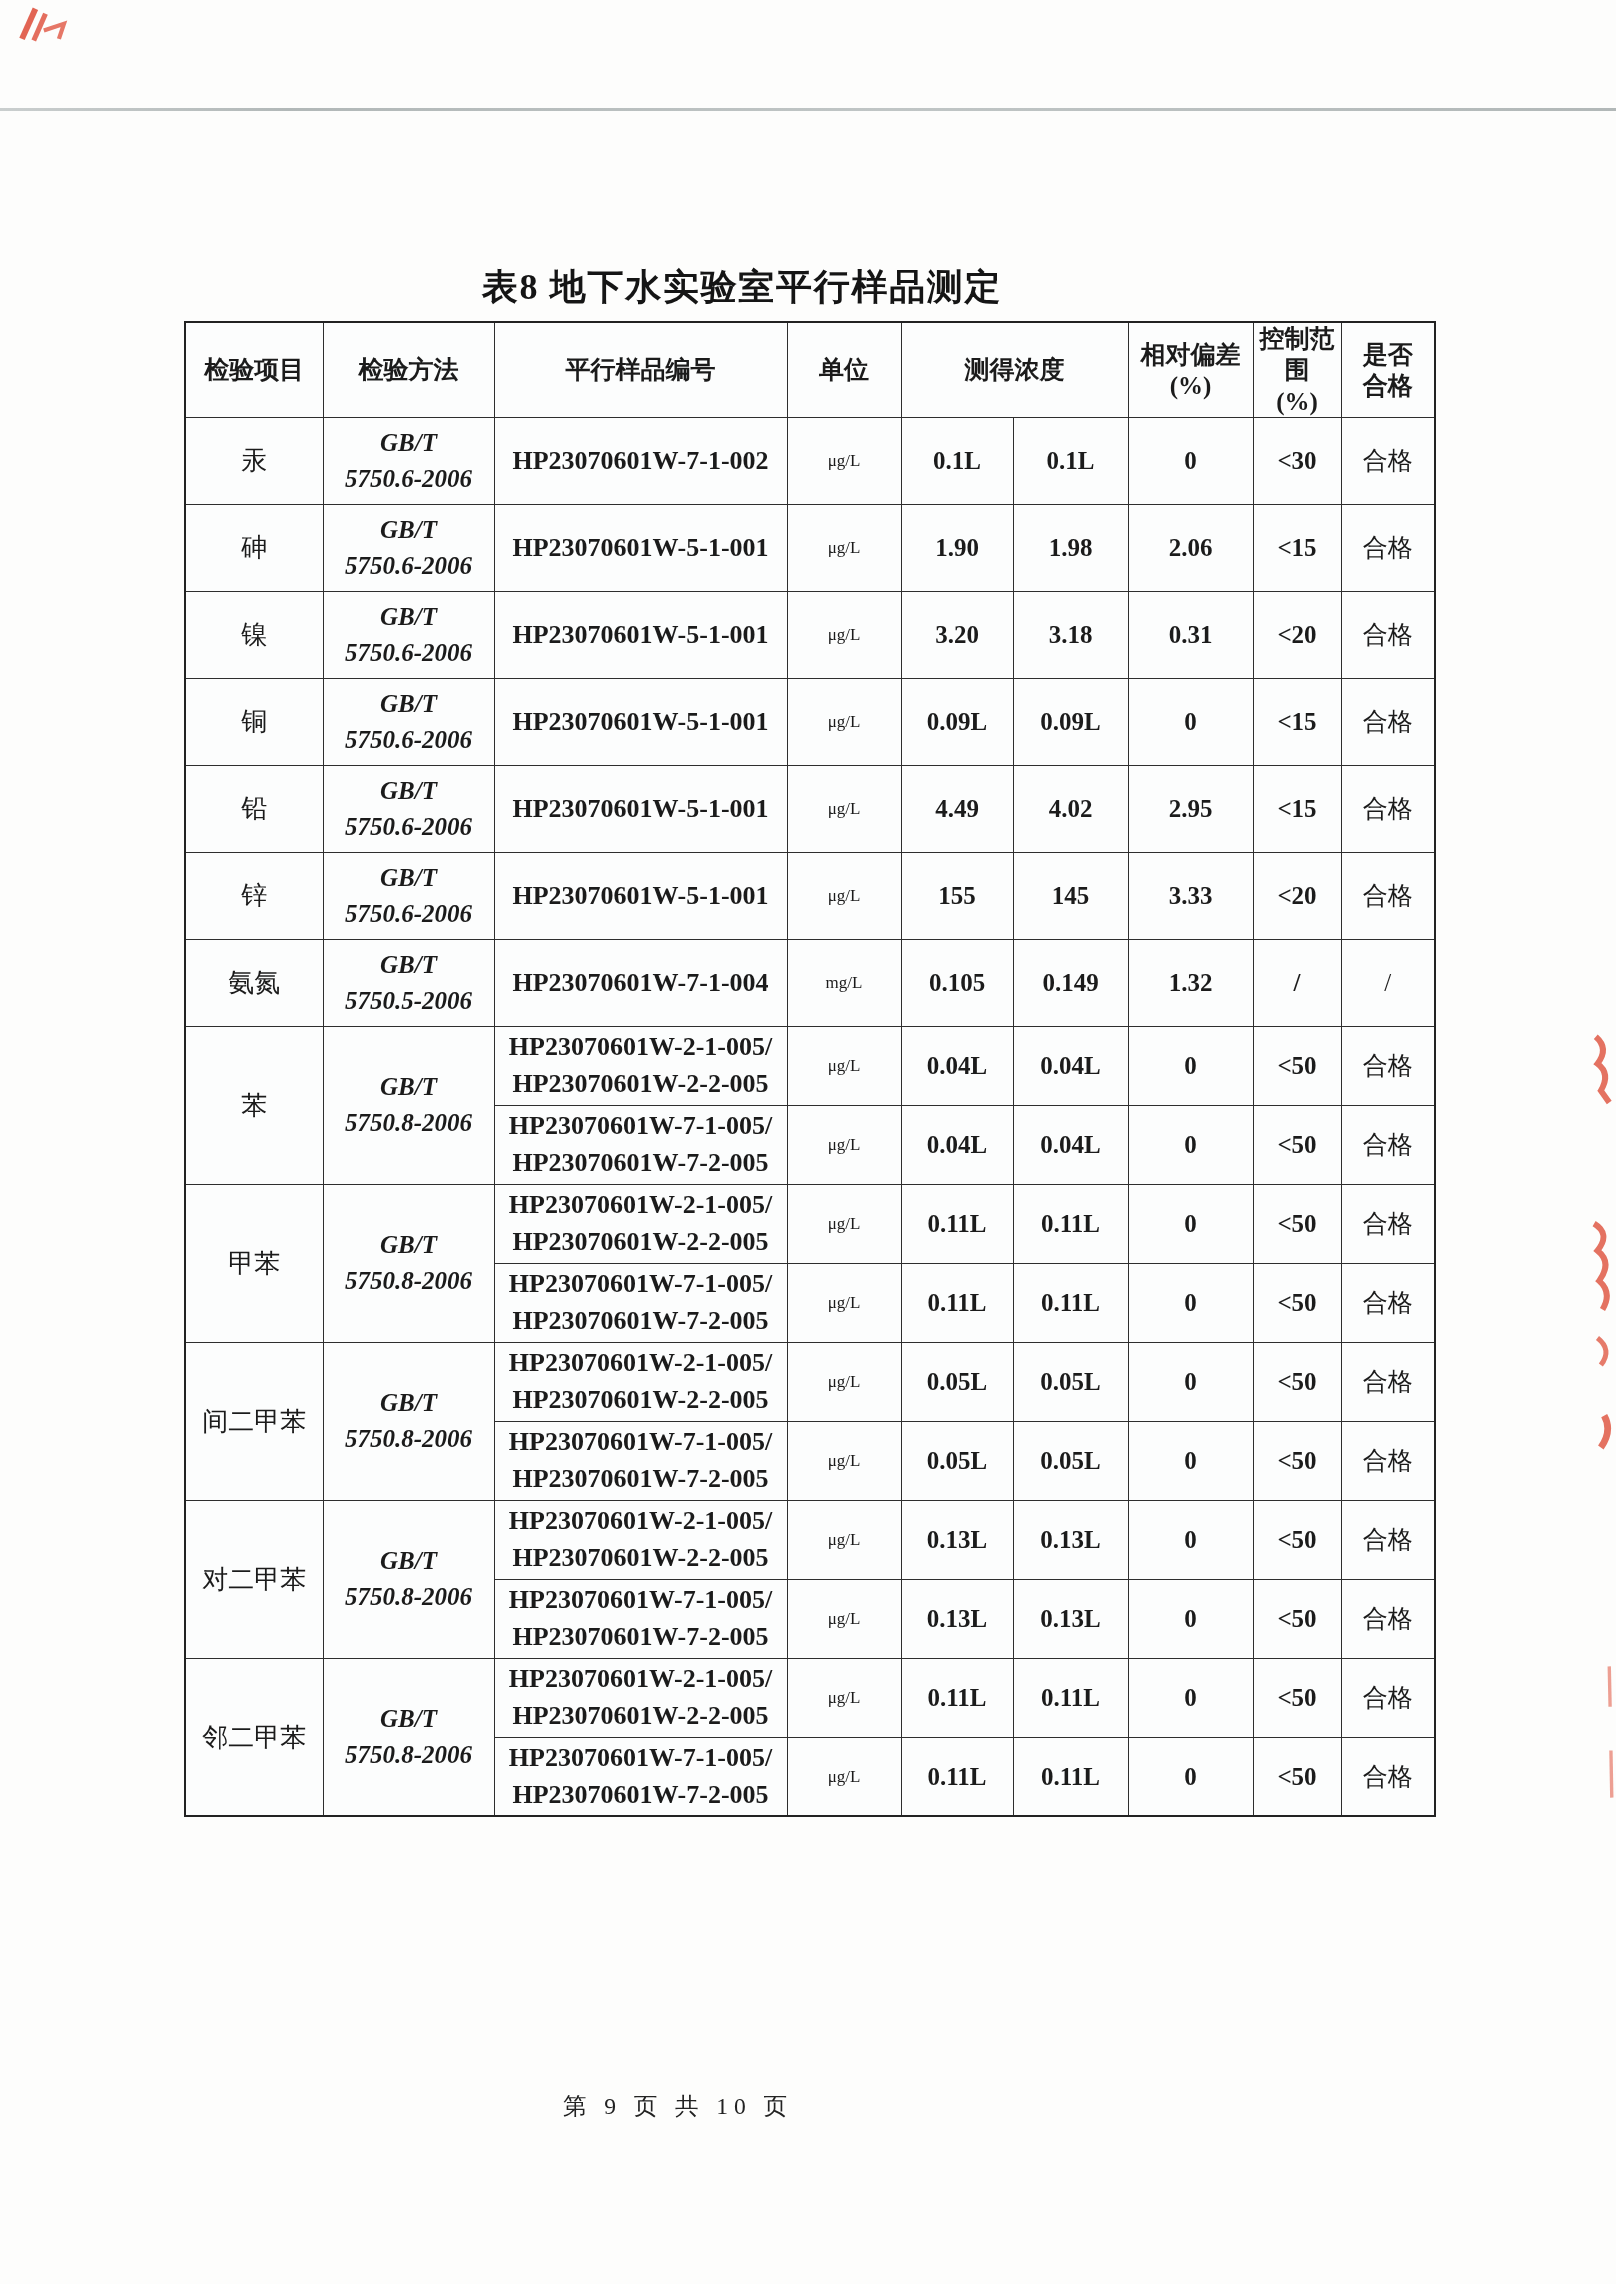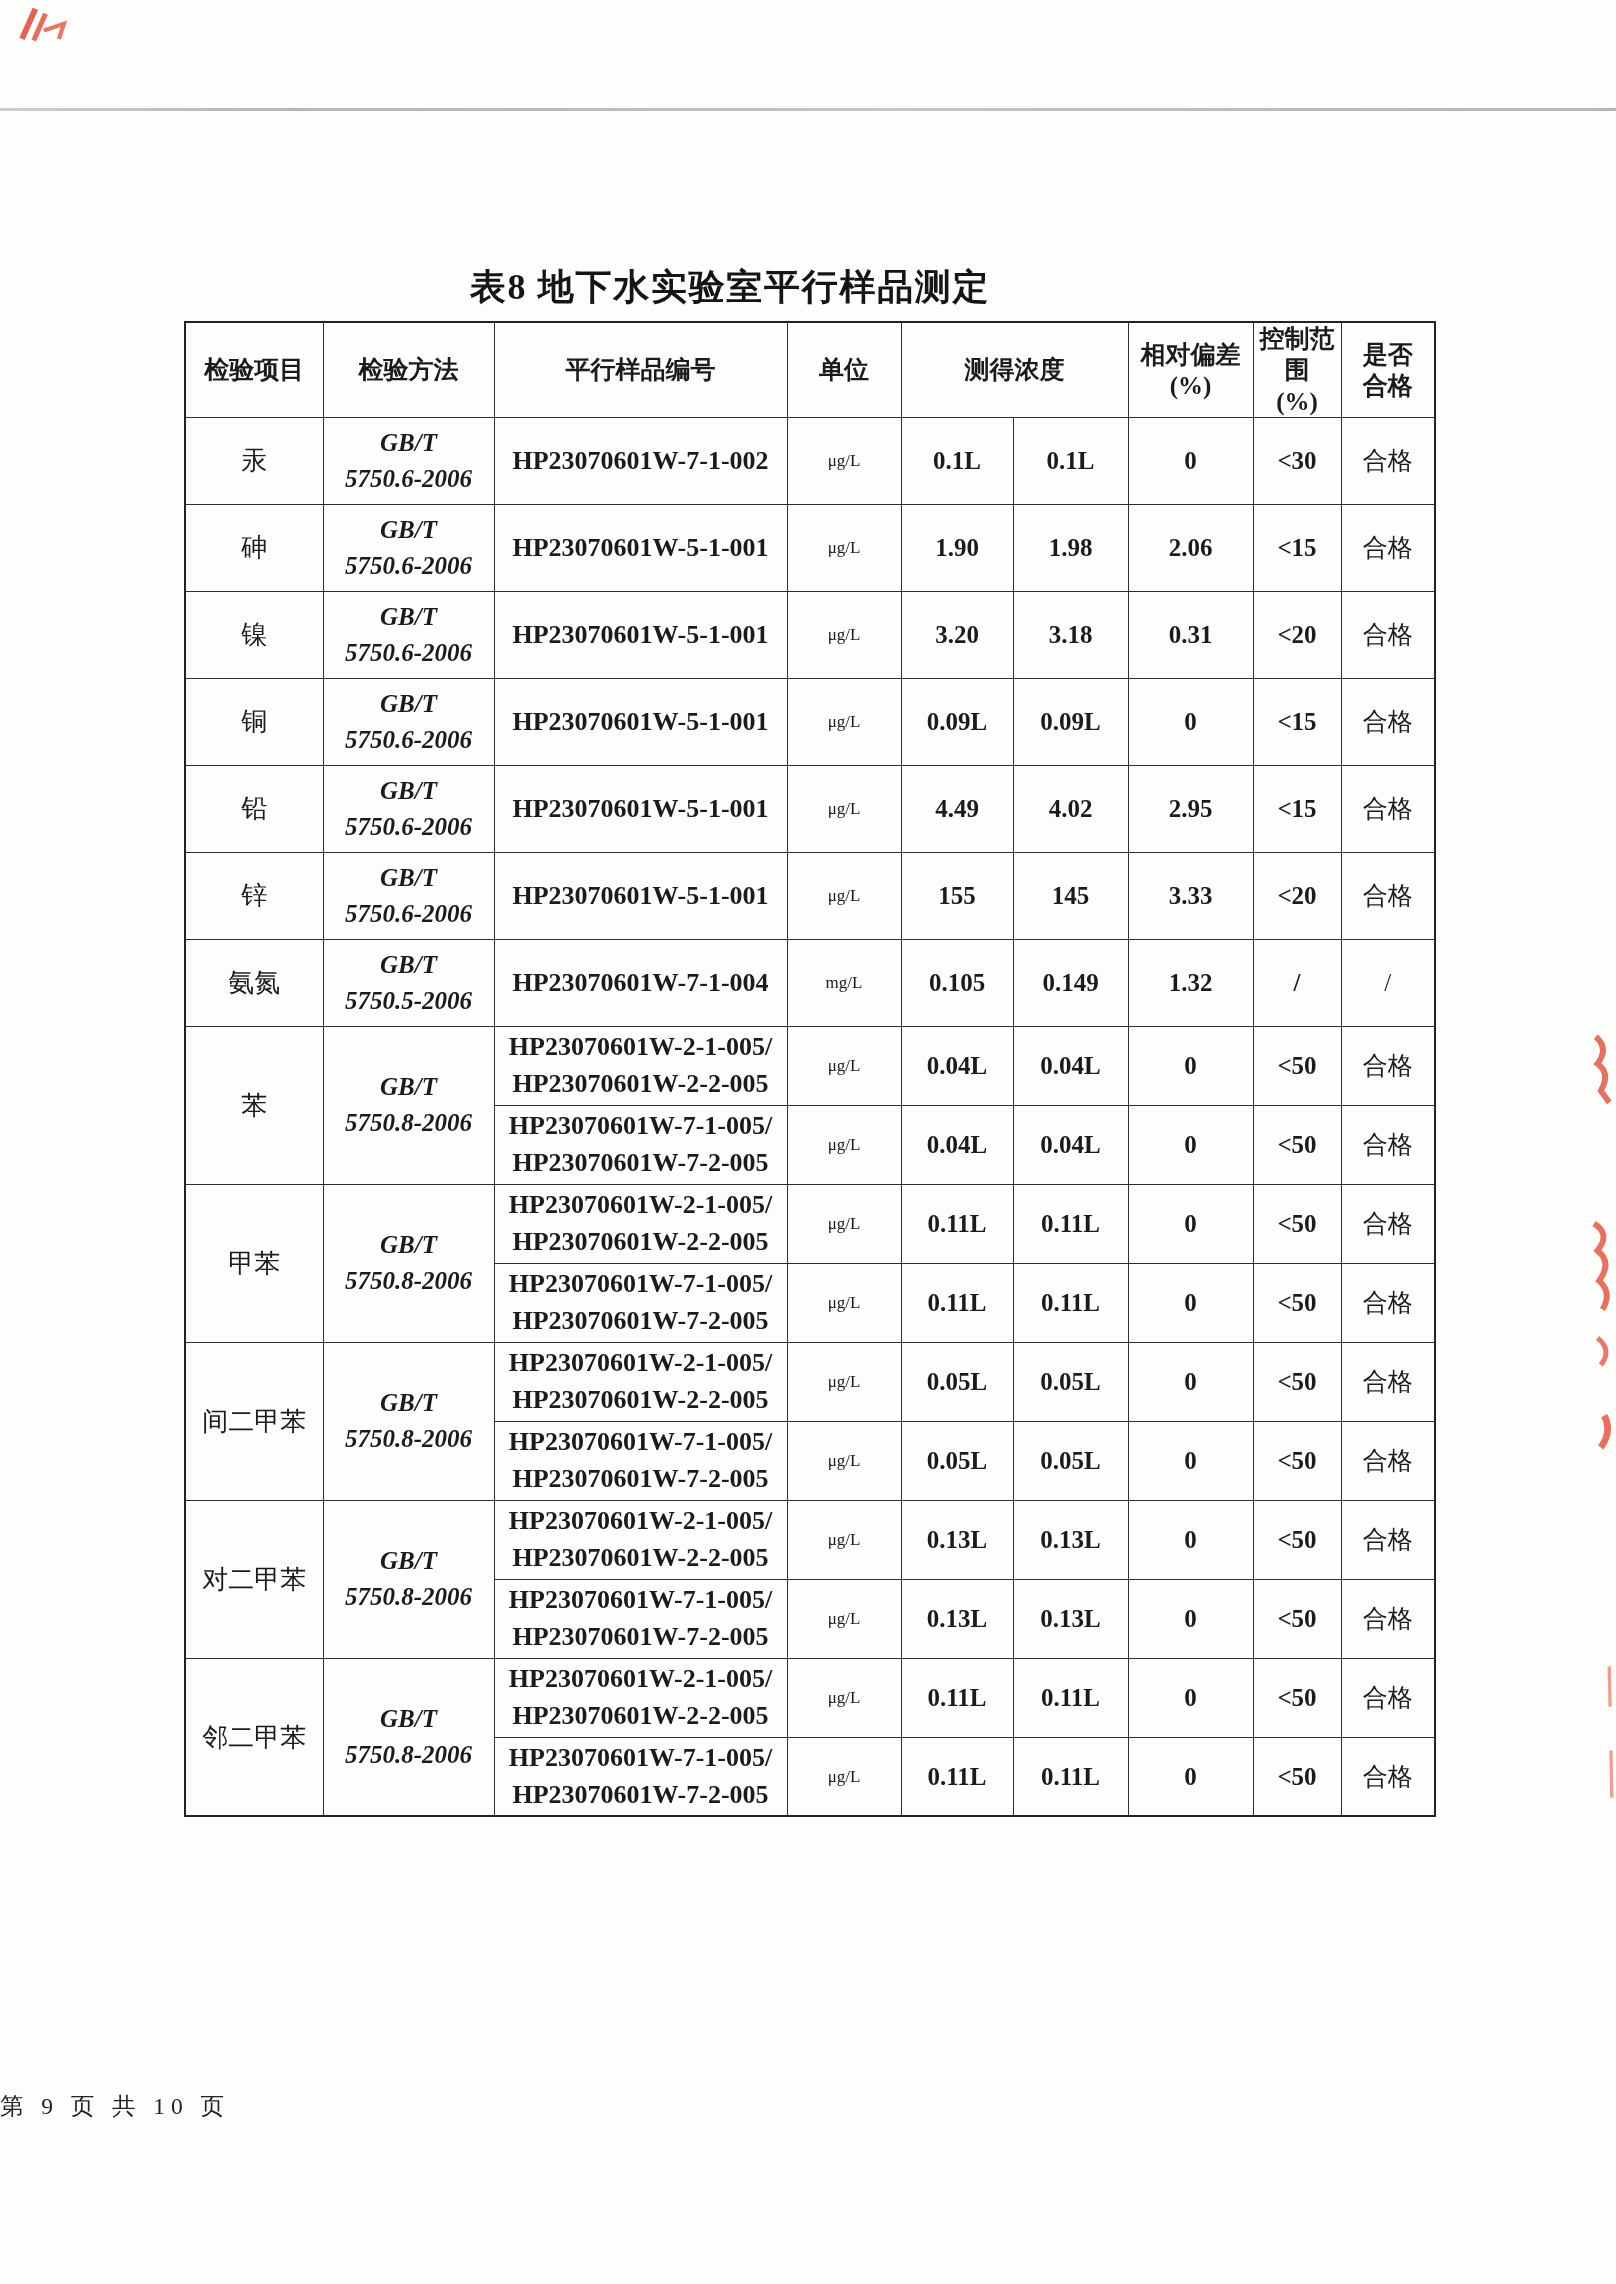--- a/index.html
+++ b/index.html
@@ -10,21 +10,21 @@
     color:#1c1c1c;overflow:hidden;
   }
   .top-rule{
     position:absolute;left:0;top:108px;width:1616px;height:2.5px;
     background:linear-gradient(90deg,#c4c9c9 0%,#a9b0b0 18%,#b9bfbf 55%,#a9b0b0 100%);
     opacity:.9;
   }
   .title{
     position:absolute;left:0;top:263px;width:1460px;
     text-align:center;font-size:36px;font-weight:700;
-    letter-spacing:1.7px;margin:0;color:#151515;
+    letter-spacing:1.7px;margin:0;color:#151515;padding-left:12px;
   }
   .report-table{
     position:absolute;left:184px;top:321px;width:1249px;
     border-collapse:collapse;table-layout:fixed;
     background:#fcfdfd;
   }
   .report-table th,.report-table td{
     border:1.7px solid #2e2e2e;
     text-align:center;vertical-align:middle;
     padding:0 3.4px;white-space:pre-line;
@@ -36,21 +36,21 @@
   tr.sub{height:79px;}
   .report-table th{font-size:25px;font-weight:600;line-height:1.25;}
   .item-cell{font-size:26px;}
   .method-cell{font-size:25px;font-weight:600;line-height:1.45;font-style:italic;}
   .sample-cell{font-size:26px;font-weight:700;line-height:1.4;letter-spacing:0px;}
   .unit-cell{font-size:17px;}
   .value-cell{font-size:25px;font-weight:600;}
   .pass-cell{font-size:25px;}
   .footer{
     position:absolute;left:0;top:2090px;width:1356px;
-    text-align:left;font-size:23.6px;letter-spacing:5.9px;color:#222;
+    text-align:center;font-size:23.6px;letter-spacing:5.9px;color:#222;
   }
   .red-mark{position:absolute;pointer-events:none;}
 </style>
 </head>
 <body>
 
 <div class="top-rule"></div>
 
 <svg class="red-mark" style="left:15px;top:1.7px;" width="61" height="47" viewBox="0 0 72 56">
   <path d="M8 44 L24 8" stroke="#dd4a36" stroke-width="7" fill="none" opacity="0.85"></path>

